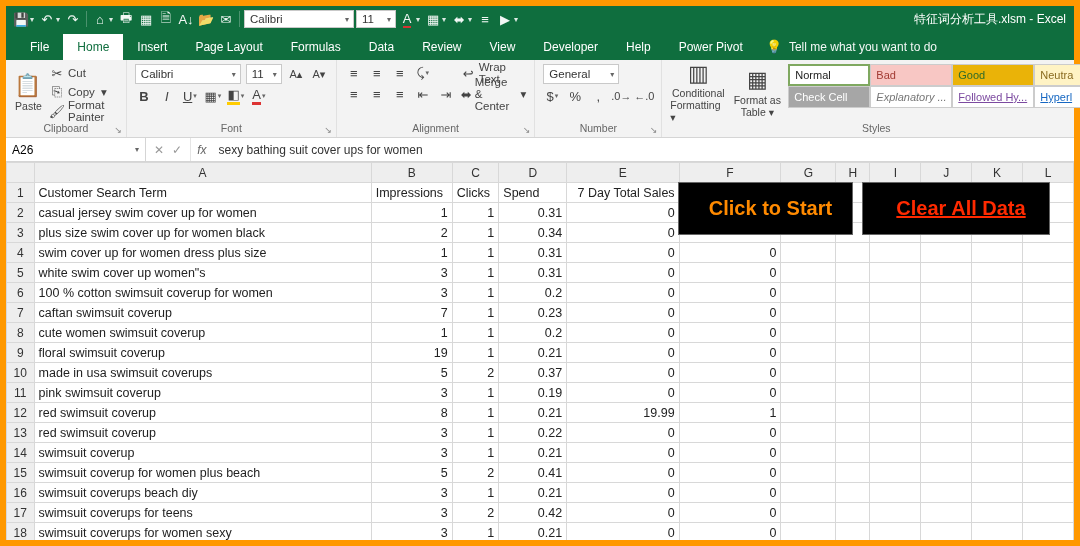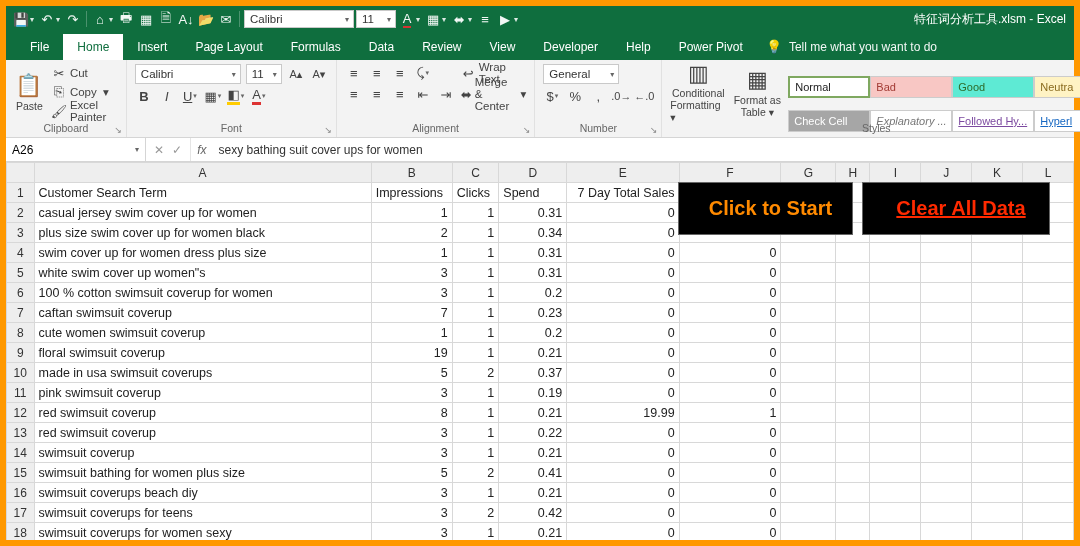--- a/index.html
+++ b/index.html
@@ -33,24 +33,24 @@
 .mini-row .glyph { width: 16px; display: inline-flex; justify-content: center; font-size: 13px; }
 .stack { display: flex; flex-direction: column; gap: 1px; }
 .sel { height: 20px; border: 1px solid #c9c9c9; background: #fff; font-size: 11.5px; padding: 0 16px 0 5px; position: relative; color: #333; display: flex; align-items: center; }
 .sel .caret { position: absolute; right: 4px; font-size: 8px; color: #666; }
 .irow { display: flex; gap: 5px; align-items: center; }
 .ib { width: 18px; height: 18px; display: inline-flex; align-items: center; justify-content: center; font-size: 13px; color: #444; border: 1px solid transparent; }
 .ib.small { font-size: 11px; }
 .ib .caret { font-size: 7px; margin-left: 1px; color: #666; }
 
 .styles-gallery { display: flex; gap: 0; }
-.style-cell { width: 82px; height: 22px; border: 1px solid #ccc; font-size: 11px; display: flex; align-items: center; padding: 0 5px; overflow: hidden; white-space: nowrap; margin-top: 12px; }
+.style-cell { width: 82px; height: 22px; border: 1px solid #ccc; font-size: 11px; display: flex; align-items: center; padding: 0 5px; overflow: hidden; white-space: nowrap; }
 .sc-normal { background: #fff; color: #222; border: 2px solid #7fa860; }
 .sc-bad { background: #f8c7c4; color: #a23b34; }
-.sc-good { background: #5eead4; color: #2e6b2a; }
+.sc-good { background: #eab308; color: #2e6b2a; }
 .sc-neutral { background: #fff3c4; color: #8a6b1f; }
 .sc-check { background: #a6a6a6; color: #fff; }
 .sc-explan { background: #fff; color: #777; font-style: italic; }
 .sc-followed { background: #fff; color: #7c4aa0; text-decoration: underline; }
 .sc-hyper { background: #fff; color: #1667c2; text-decoration: underline; }
 
 
 .fbar { height: 24px; border-bottom: 1px solid #d5d5d5; display: flex; align-items: stretch; background: #fff; font-size: 12px; }
 .namebox { width: 140px; border-right: 1px solid #d5d5d5; display: flex; align-items: center; padding: 0 6px; position: relative; }
 .namebox .caret { position: absolute; right: 6px; font-size: 8px; color: #666; }
@@ -153,21 +153,21 @@
           <span>Paste</span>
         </div>
         <div class="stack">
           <div class="mini-row">
               <span class="glyph">✂</span>
               <span>Cut</span>
             </div>
           <div class="mini-row"><span class="glyph">⎘</span><span>Copy</span>&nbsp;▾</div>
           <div class="mini-row">
               <span class="glyph">🖌</span>
-              <span>Excel Painter</span>
+              <span>Format Painter</span>
             </div>
         </div>
       </div>
       <div class="gtitle"><span>Clipboard</span><span class="launcher">↘</span></div>
     </div>
 
     <div class="group">
       <div class="gbody stack" style="gap:3px;">
         <div class="irow">
           <div class="sel" style="width:106px;">
@@ -520,21 +520,21 @@
             <td class="col-F">0</td>
             <td class="col-G"></td>
             <td class="col-H"></td>
             <td class="col-I"></td>
             <td class="col-J"></td>
             <td class="col-K"></td>
             <td class="col-L"></td>
           </tr>
           <tr>
             <td class="rowhdr">15</td>
-            <td class="col-A">swimsuit bathing for women plus size</td>
+            <td class="col-A">swimsuit coverup for women plus beach</td>
             <td class="col-B">5</td>
             <td class="col-C">2</td>
             <td class="col-D">0.41</td>
             <td class="col-E">0</td>
             <td class="col-F">0</td>
             <td class="col-G"></td>
             <td class="col-H"></td>
             <td class="col-I"></td>
             <td class="col-J"></td>
             <td class="col-K"></td>

